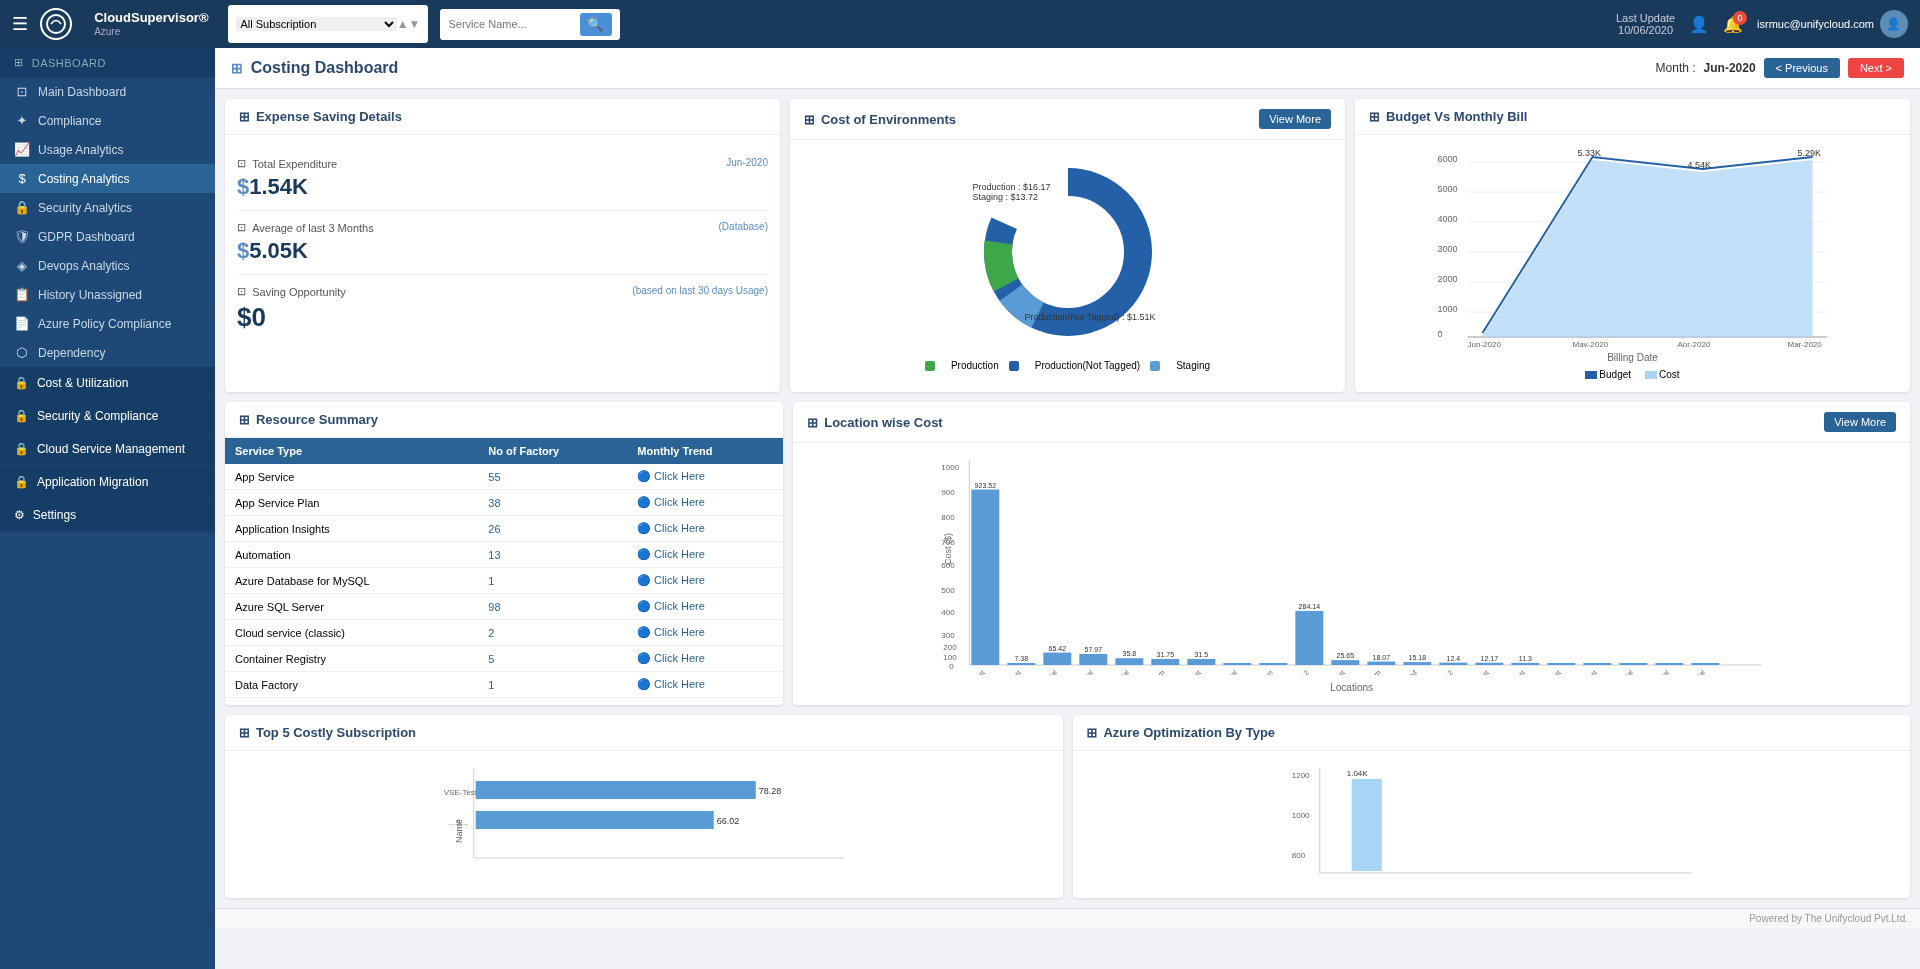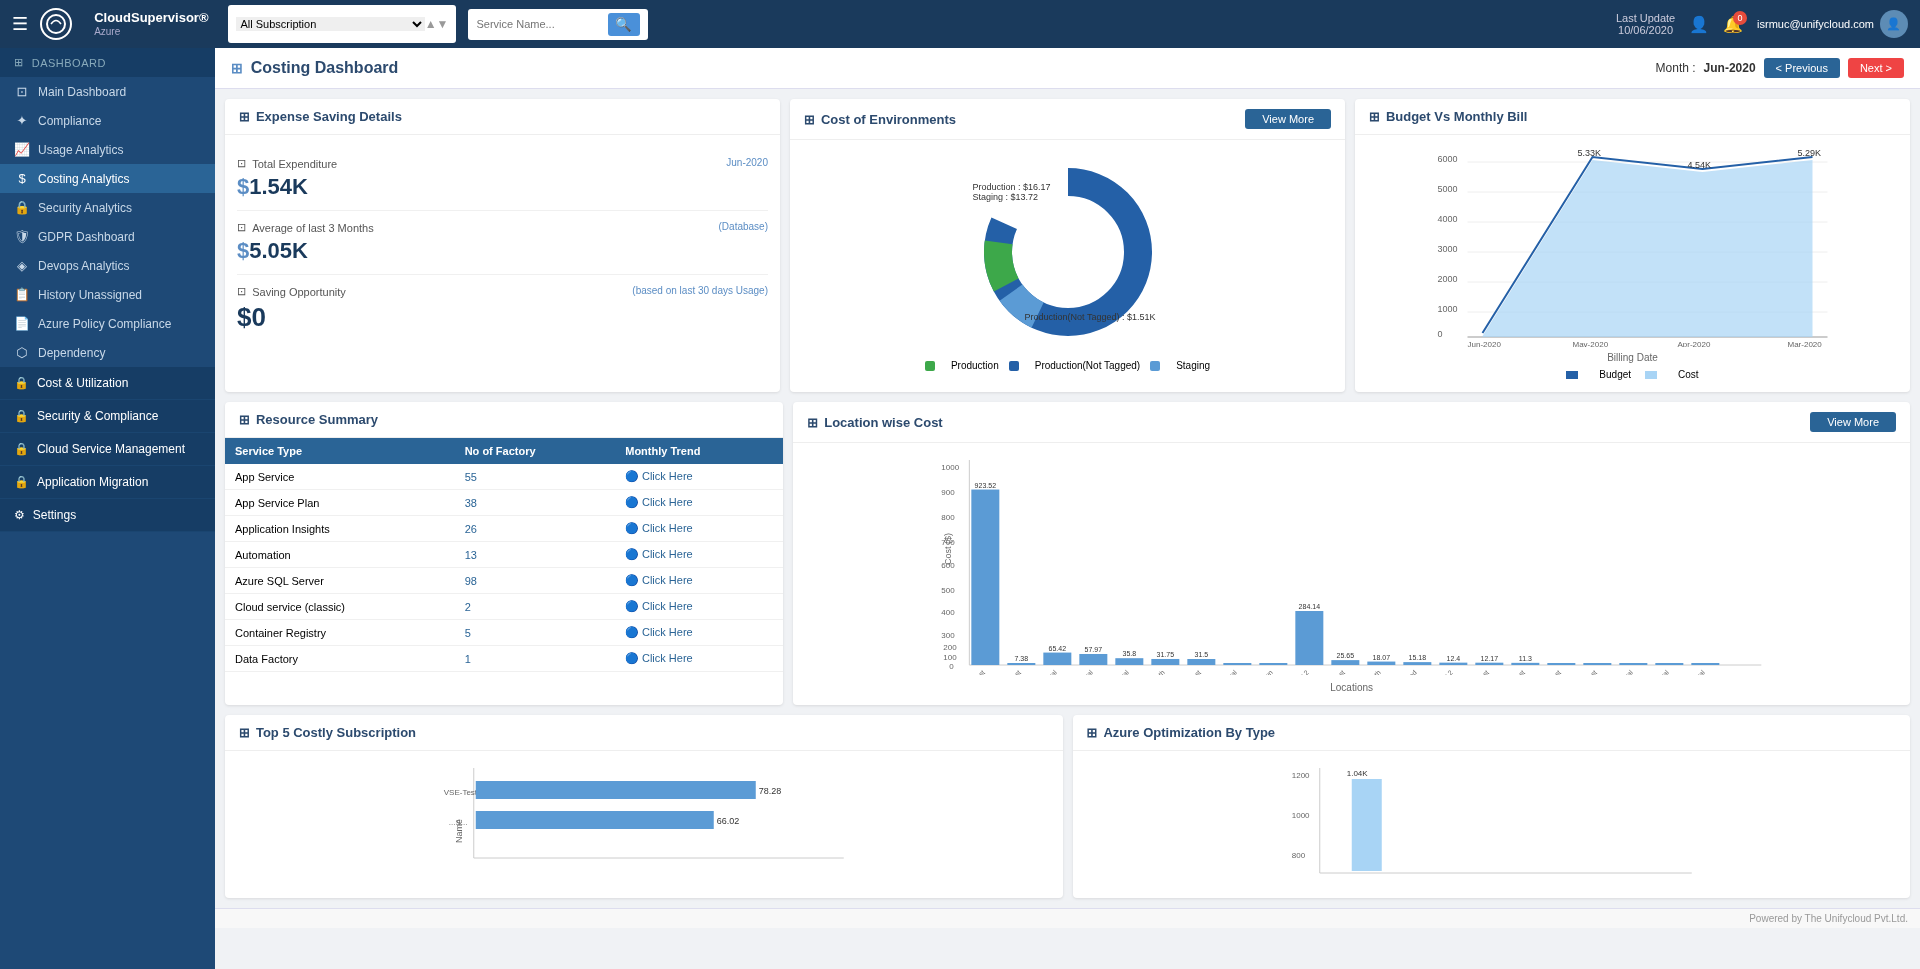--- a/index.html
+++ b/index.html
@@ -10,21 +10,21 @@
       display: flex; align-items: center; background: #1a3a5c; height: 48px;
       padding: 0 12px; gap: 12px; position: fixed; top: 0; left: 0; right: 0; z-index: 100;
     }
     .hamburger { color: white; font-size: 18px; cursor: pointer; }
     .logo-area { display: flex; align-items: center; gap: 22px; margin-right: 8px; }
     .logo-circle { width: 32px; height: 32px; border-radius: 50%; border: 2px solid white; display: flex; align-items: center; justify-content: center; }
     .logo-text { color: white; font-size: 13px; font-weight: bold; line-height: 1.1; }
     .logo-sub { color: #aac; font-size: 10px; }
     .search-subscription {
       display: flex; align-items: center; background: white; border-radius: 3px;
-      padding: 12px 8px; width: 228px; gap: 0;
+      padding: 12px 8px; width: 200px; gap: 0;
     }
     .search-subscription select { border: none; outline: none; font-size: 11px; width: 100%; }
     .search-service {
       display: flex; align-items: center; background: white; border-radius: 3px;
       padding: 4px 8px; width: 180px; gap: 4px;
     }
     .search-service input { border: none; outline: none; font-size: 11px; width: 100%; }
     .search-icon-btn { background: #4a90d9; color: white; border: none; padding: 4px 8px; border-radius: 3px; cursor: pointer; }
     .top-right { margin-left: auto; display: flex; align-items: center; gap: 14px; }
     .last-update { color: #ccd; font-size: 11px; text-align: center; }
@@ -75,21 +75,21 @@
     .card {
       background: white; border-radius: 4px; box-shadow: 0 1px 3px rgba(0,0,0,0.1);
       overflow: hidden;
     }
     .card-header {
       display: flex; align-items: center; justify-content: space-between;
       padding: 10px 14px; border-bottom: 1px solid #eee; font-size: 13px; font-weight: 600; color: #2c4a6e;
     }
     .card-header-title { display: flex; align-items: center; gap: 6px; }
     .view-more-btn {
-      background: #2a6496; color: white; border: none; padding: 4px 17px;
+      background: #2a6496; color: white; border: none; padding: 4px 10px;
       border-radius: 3px; cursor: pointer; font-size: 11px;
     }
     .card-body { padding: 12px; }
 
     
     .expense-row { padding: 10px 0; border-bottom: 1px solid #f0f0f0; }
     .expense-row:last-child { border-bottom: none; }
     .expense-label { display: flex; align-items: center; gap: 6px; color: #555; font-size: 11px; margin-bottom: 4px; }
     .expense-date { text-align: right; font-size: 10px; color: #5b8dc4; }
     .expense-value { font-size: 22px; font-weight: bold; color: #1a3a5c; }
@@ -99,21 +99,21 @@
     .legend-item { display: flex; align-items: center; gap: 16px; }
     .legend-dot { width: 10px; height: 10px; border-radius: 2px; }
 
     
     .resource-table { width: 100%; border-collapse: collapse; font-size: 11px; }
     .resource-table th { background: #2a6496; color: white; padding: 7px 10px; text-align: left; }
     .resource-table td { padding: 6px 10px; border-bottom: 1px solid #f0f0f0; }
     .link-blue { color: #2a6496; cursor: pointer; }
     .click-here { color: #2a6496; cursor: pointer; display: flex; align-items: center; gap: 3px; }
     .budget-legend { display: flex; gap: 14px; justify-content: center; font-size: 10px; margin-top: 6px; }
-    .budget-legend-item { display: flex; align-items: center; gap: 21px; }
+    .budget-legend-item { display: flex; align-items: center; gap: 2px; }
 
     .footer { background: #f8f8f8; text-align: right; padding: 4px 12px; font-size: 10px; color: #999; border-top: 1px solid #dde; }
 
     
     ::-webkit-scrollbar { width: 6px; height: 6px; }
     ::-webkit-scrollbar-track { background: #f0f2f5; }
     ::-webkit-scrollbar-thumb { background: #aab; border-radius: 3px; }
 
     
     .bottom-row { padding: 0 10px 10px; display: grid; grid-template-columns: 1fr 1fr; gap: 10px; }
@@ -430,20 +430,27 @@
               <tr>
     <td>Application Insights</td>
     <td><a class="link-blue">26</a></td>
     <td>
                   <span class="click-here">🔵 Click Here</span>
                 </td>
   </tr>
               <tr>
     <td>Automation</td>
     <td><a class="link-blue">13</a></td>
+    <td>
+                  <span class="click-here">🔵 Click Here</span>
+                </td>
+  </tr>
+              <tr>
+    <td>Azure Database for MySQL</td>
+    <td><a class="link-blue">1</a></td>
     <td>
                   <span class="click-here">🔵 Click Here</span>
                 </td>
   </tr>
               <tr>
     <td>Azure SQL Server</td>
     <td><a class="link-blue">98</a></td>
     <td>
                   <span class="click-here">🔵 Click Here</span>
                 </td>

